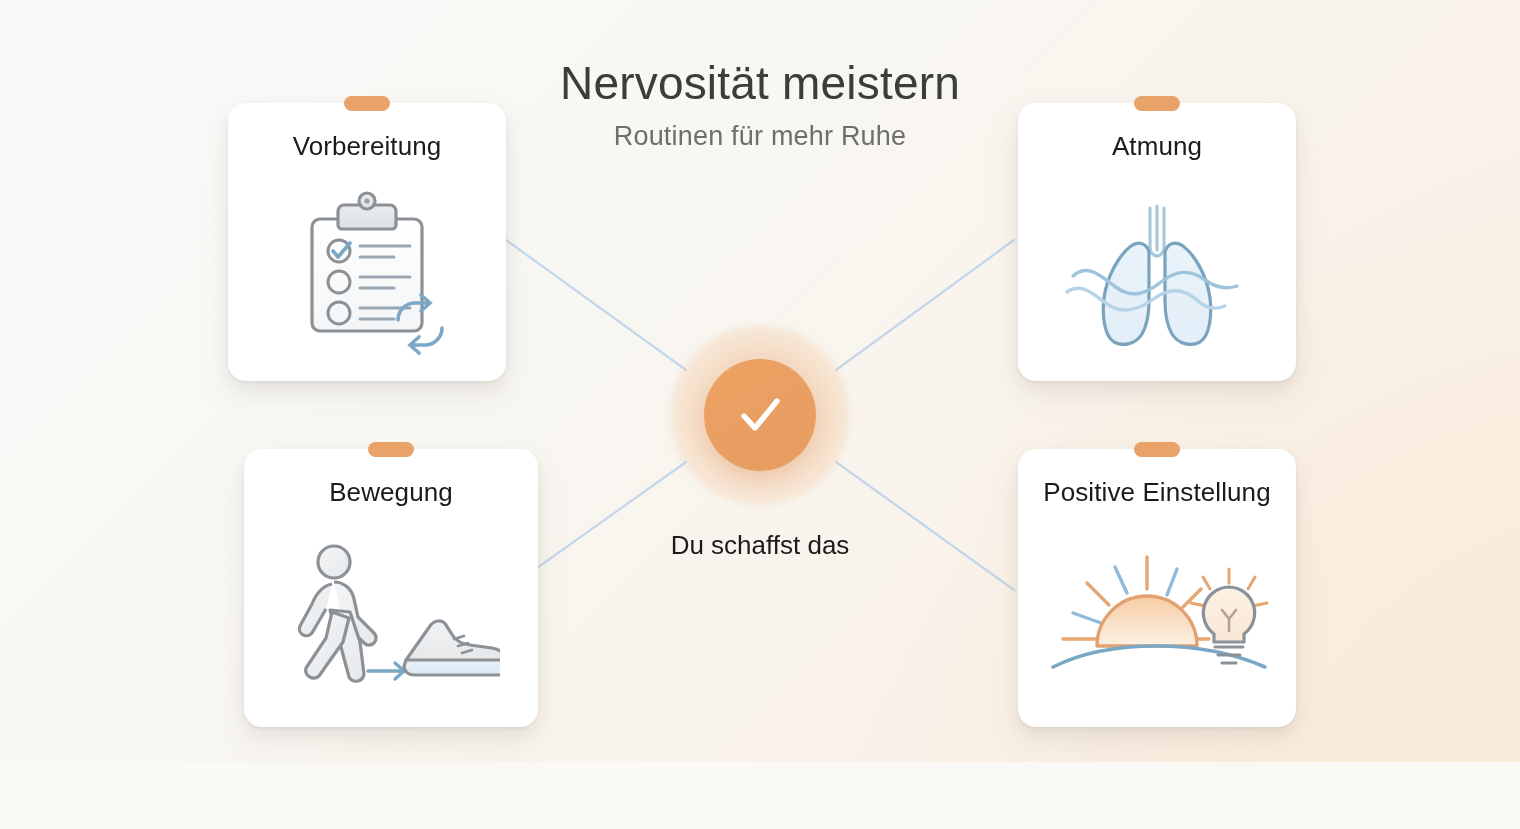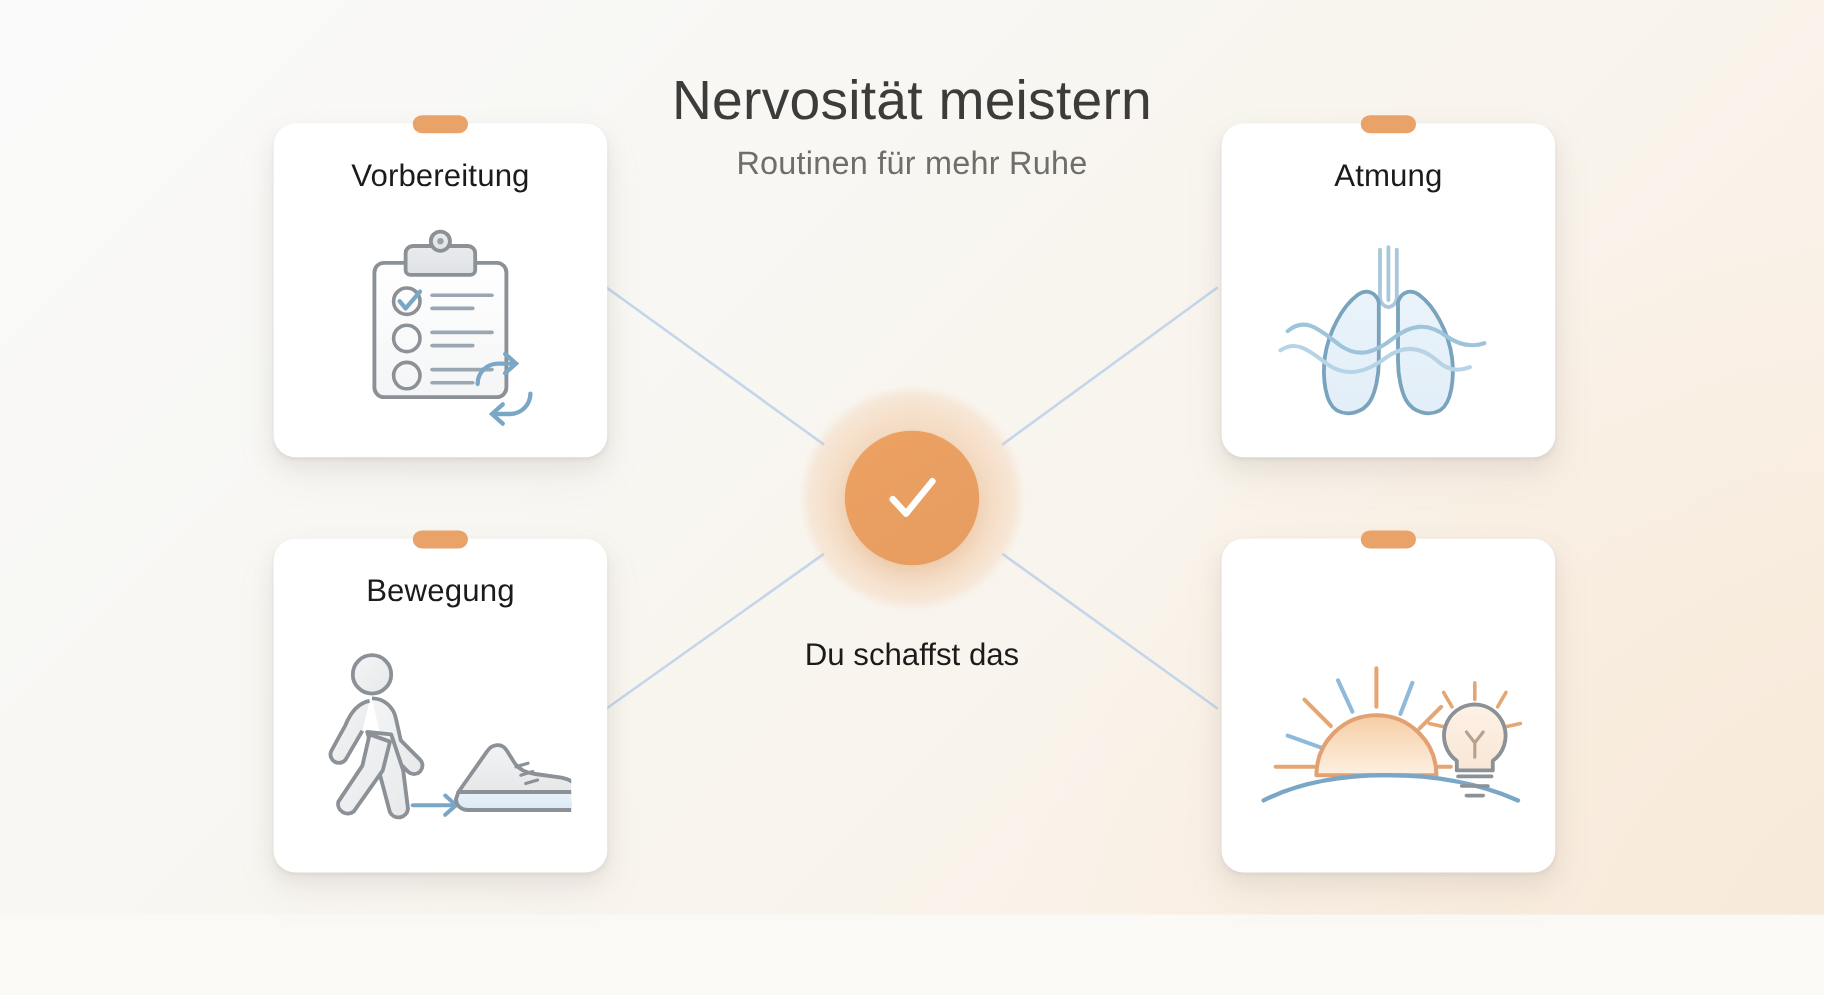--- a/index.html
+++ b/index.html
@@ -74,21 +74,21 @@
     right: 0;
     top: 72px;
     height: 198px;
     display: flex;
     align-items: center;
     justify-content: center;
   }
 
   #card-vorbereitung { left: 228px; top: 103px; }
   #card-atmung       { left: 1018px; top: 103px; }
-  #card-bewegung     { left: 228px; top: 449px; }
+  #card-bewegung     { left: 244px; top: 449px; padding-left: 16px; }
   #card-positive     { left: 1018px; top: 449px; }
 
   
   #header {
     position: absolute;
     left: 0;
     right: 0;
     top: 54px;
     text-align: center;
     pointer-events: none;
@@ -283,20 +283,21 @@
           <line x1="172" y1="99" x2="182" y2="96"></line>
           <line x1="176" y1="106" x2="186" y2="103"></line>
           <line x1="180" y1="113" x2="190" y2="110"></line>
         </g>
       </svg>
     </div>
   </div>
 
   <div class="card" id="card-positive">
     <div class="card-tab"></div>
+    <div class="card-title">Positive Einstellung</div>
     <div class="card-art">
       <svg width="228" height="150" viewBox="0 0 228 150" xmlns="http://www.w3.org/2000/svg">
         <defs>
           <linearGradient id="sunFill" x1="0" y1="0" x2="0" y2="1">
             <stop offset="0%" stop-color="#f6cda4"></stop>
             <stop offset="100%" stop-color="#fdf0e2"></stop>
           </linearGradient>
           <linearGradient id="bulbFill" x1="0" y1="0" x2="0" y2="1">
             <stop offset="0%" stop-color="#fdf1e5"></stop>
             <stop offset="100%" stop-color="#f8e7d6"></stop>

